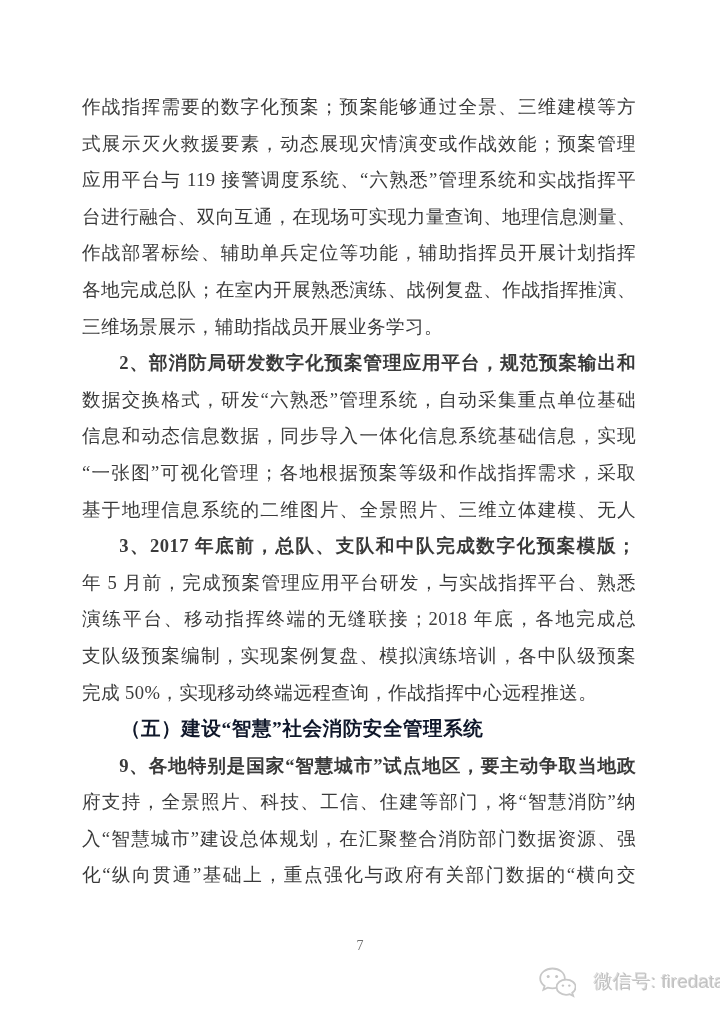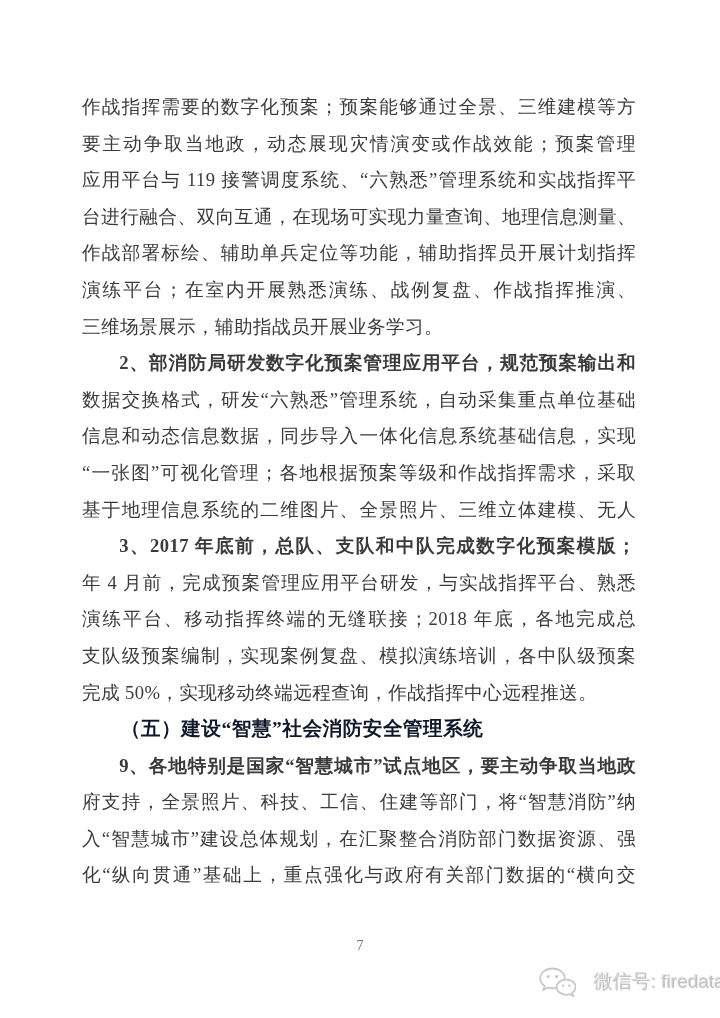--- a/index.html
+++ b/index.html
@@ -78,33 +78,33 @@
     display: block;
   }
 </style>
 </head>
 <body>
 
 <div class="page">
 
   <div class="content">
       <div class="line">作战指挥需要的数字化预案；预案能够通过全景、三维建模等方</div>
-      <div class="line">要主动争取当地政，动态展现灾情演变或作战效能；预案管理</div>
+      <div class="line">式展示灭火救援要素，动态展现灾情演变或作战效能；预案管理</div>
       <div class="line">应用平台与 119 接警调度系统、“六熟悉”管理系统和实战指挥平</div>
       <div class="line">台进行融合、双向互通，在现场可实现力量查询、地理信息测量、</div>
       <div class="line">作战部署标绘、辅助单兵定位等功能，辅助指挥员开展计划指挥</div>
-      <div class="line">演练平台；在室内开展熟悉演练、战例复盘、作战指挥推演、</div>
+      <div class="line">各地完成总队；在室内开展熟悉演练、战例复盘、作战指挥推演、</div>
       <div class="line short">三维场景展示，辅助指战员开展业务学习。</div>
       <div class="line indent">2、部消防局研发数字化预案管理应用平台，规范预案输出和</div>
       <div class="line">数据交换格式，研发“六熟悉”管理系统，自动采集重点单位基础</div>
       <div class="line">信息和动态信息数据，同步导入一体化信息系统基础信息，实现</div>
       <div class="line">“一张图”可视化管理；各地根据预案等级和作战指挥需求，采取</div>
       <div class="line">基于地理信息系统的二维图片、全景照片、三维立体建模、无人</div>
       <div class="line indent">3、2017 年底前，总队、支队和中队完成数字化预案模版；2018</div>
-      <div class="line">年 4 月前，完成预案管理应用平台研发，与实战指挥平台、熟悉</div>
+      <div class="line">年 5 月前，完成预案管理应用平台研发，与实战指挥平台、熟悉</div>
       <div class="line">演练平台、移动指挥终端的无缝联接；2018 年底，各地完成总队、</div>
       <div class="line">支队级预案编制，实现案例复盘、模拟演练培训，各中队级预案</div>
       <div class="line short">完成 50%，实现移动终端远程查询，作战指挥中心远程推送。</div>
       <div class="heading">（五）建设“智慧”社会消防安全管理系统</div>
       <div class="line indent">9、各地特别是国家“智慧城市”试点地区，要主动争取当地政</div>
       <div class="line">府支持，全景照片、科技、工信、住建等部门，将“智慧消防”纳</div>
       <div class="line">入“智慧城市”建设总体规划，在汇聚整合消防部门数据资源、强</div>
       <div class="line">化“纵向贯通”基础上，重点强化与政府有关部门数据的“横向交</div>
     </div>
 

